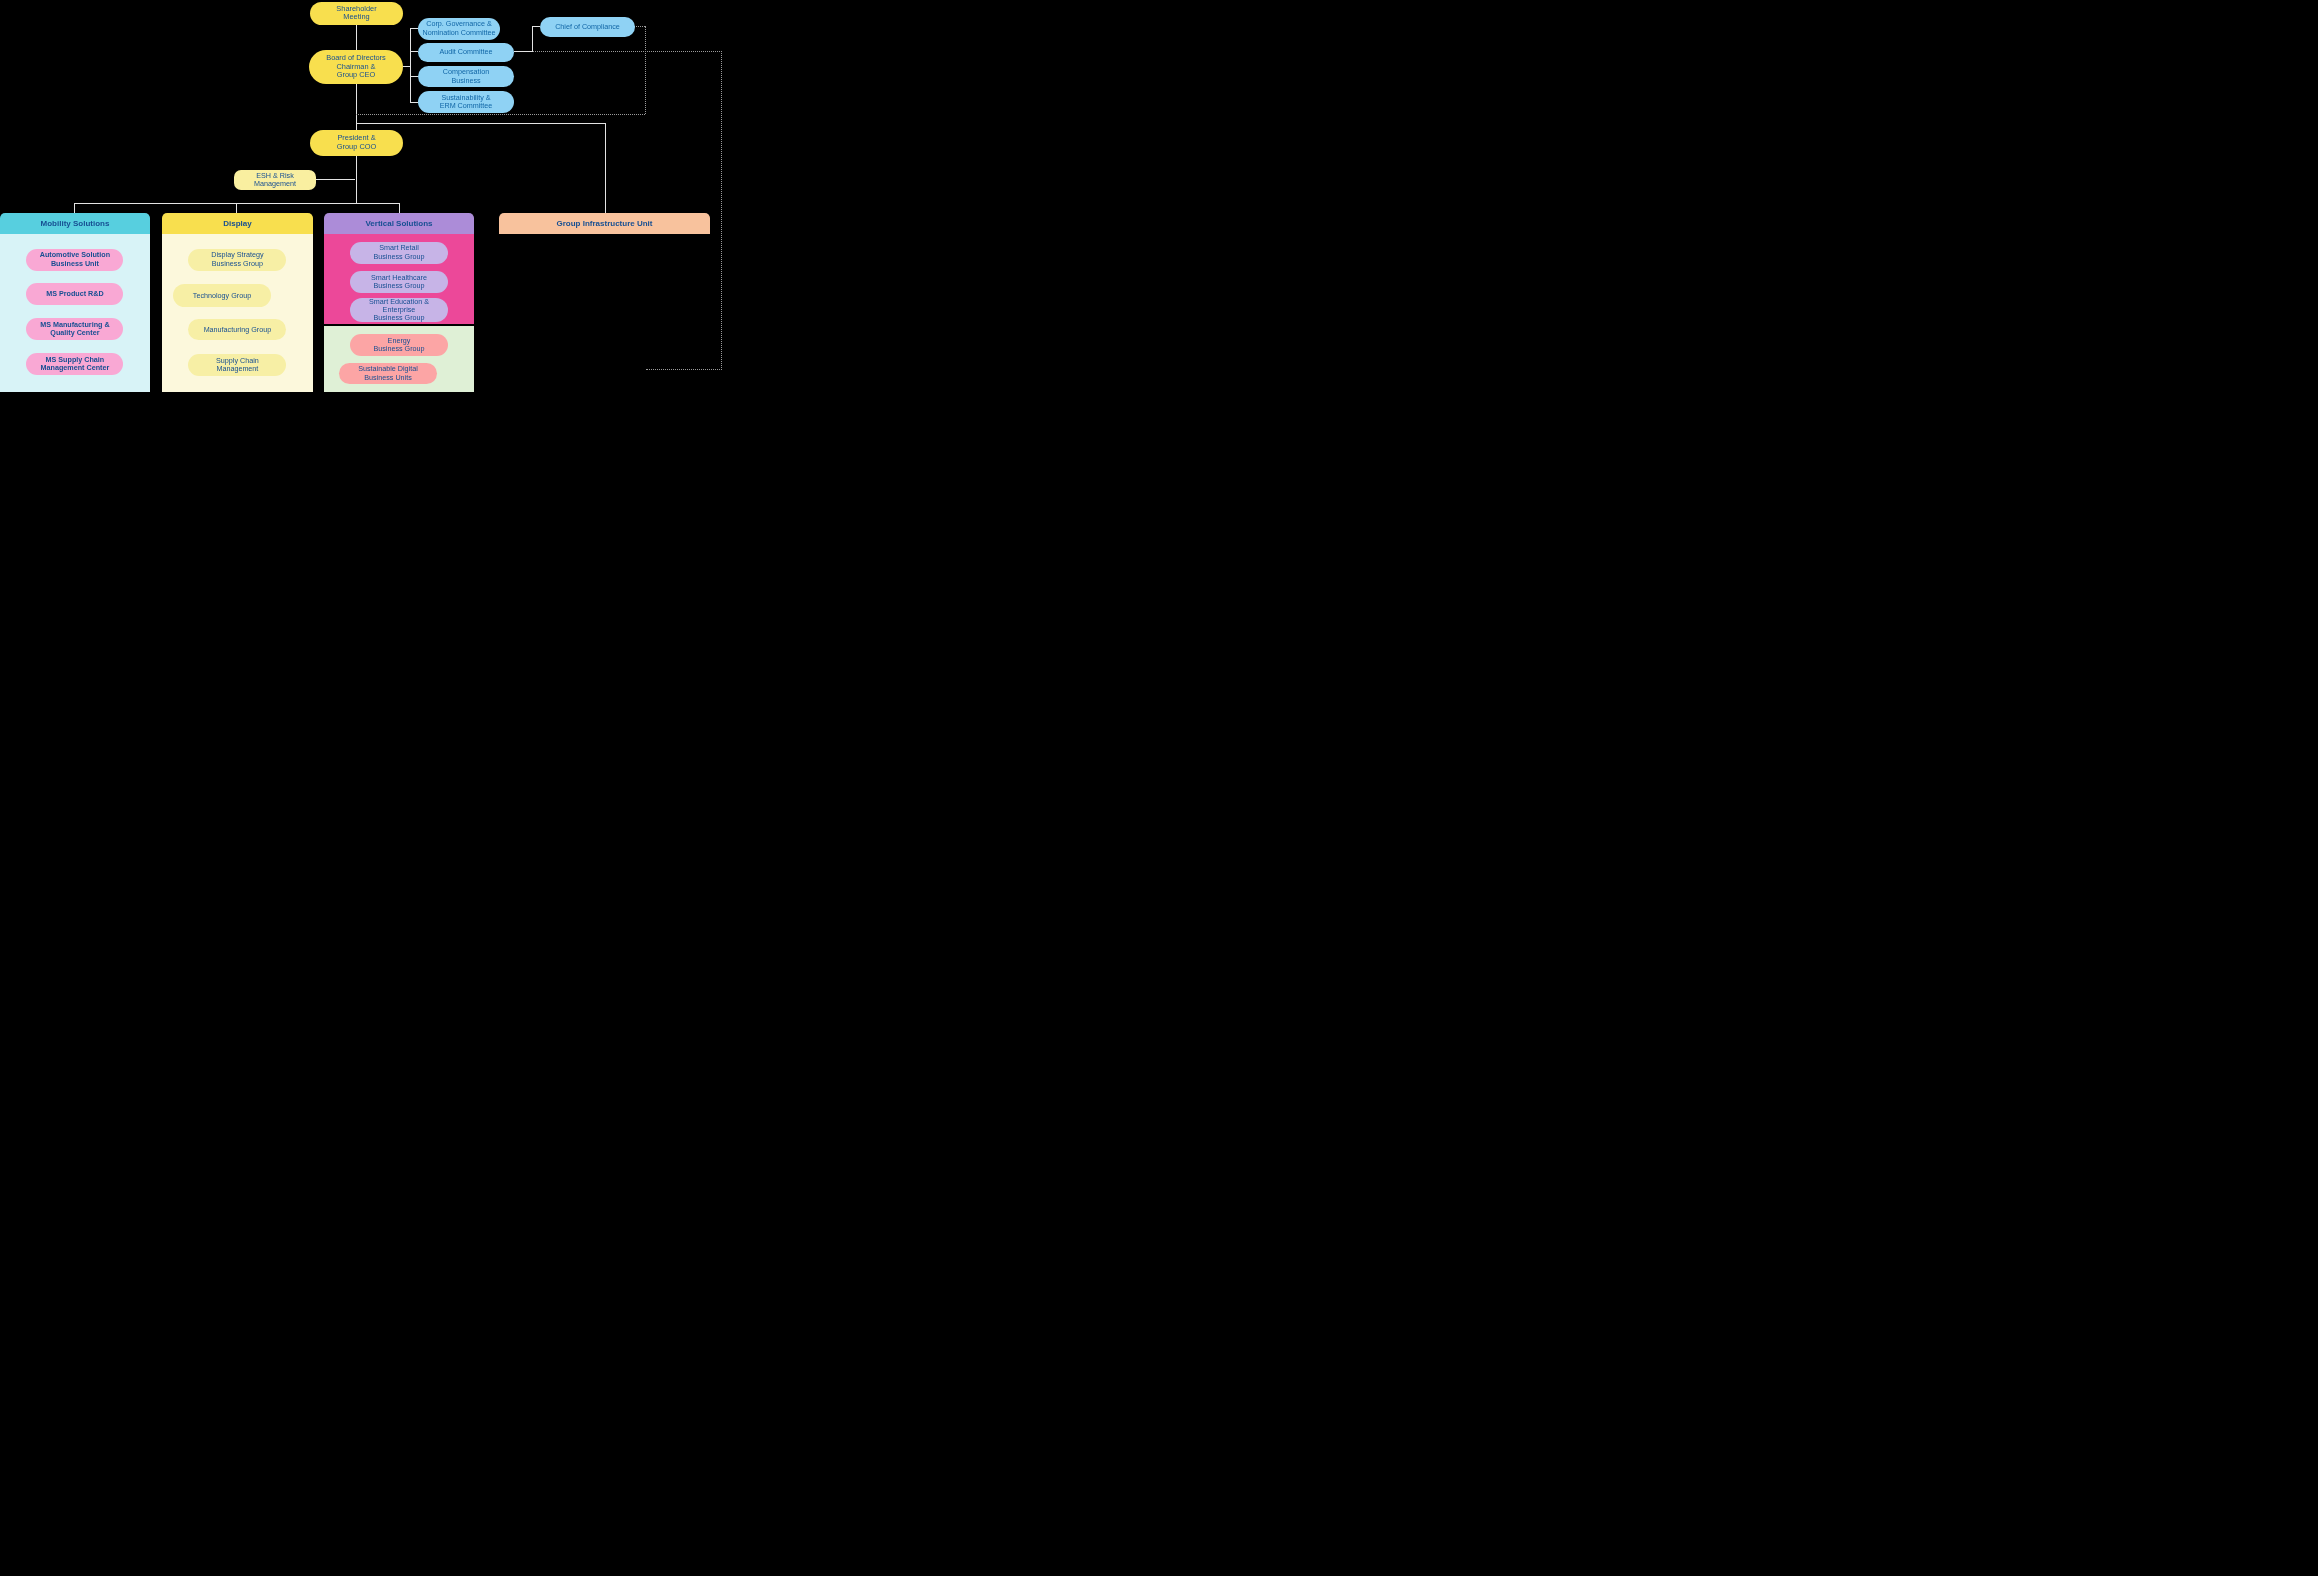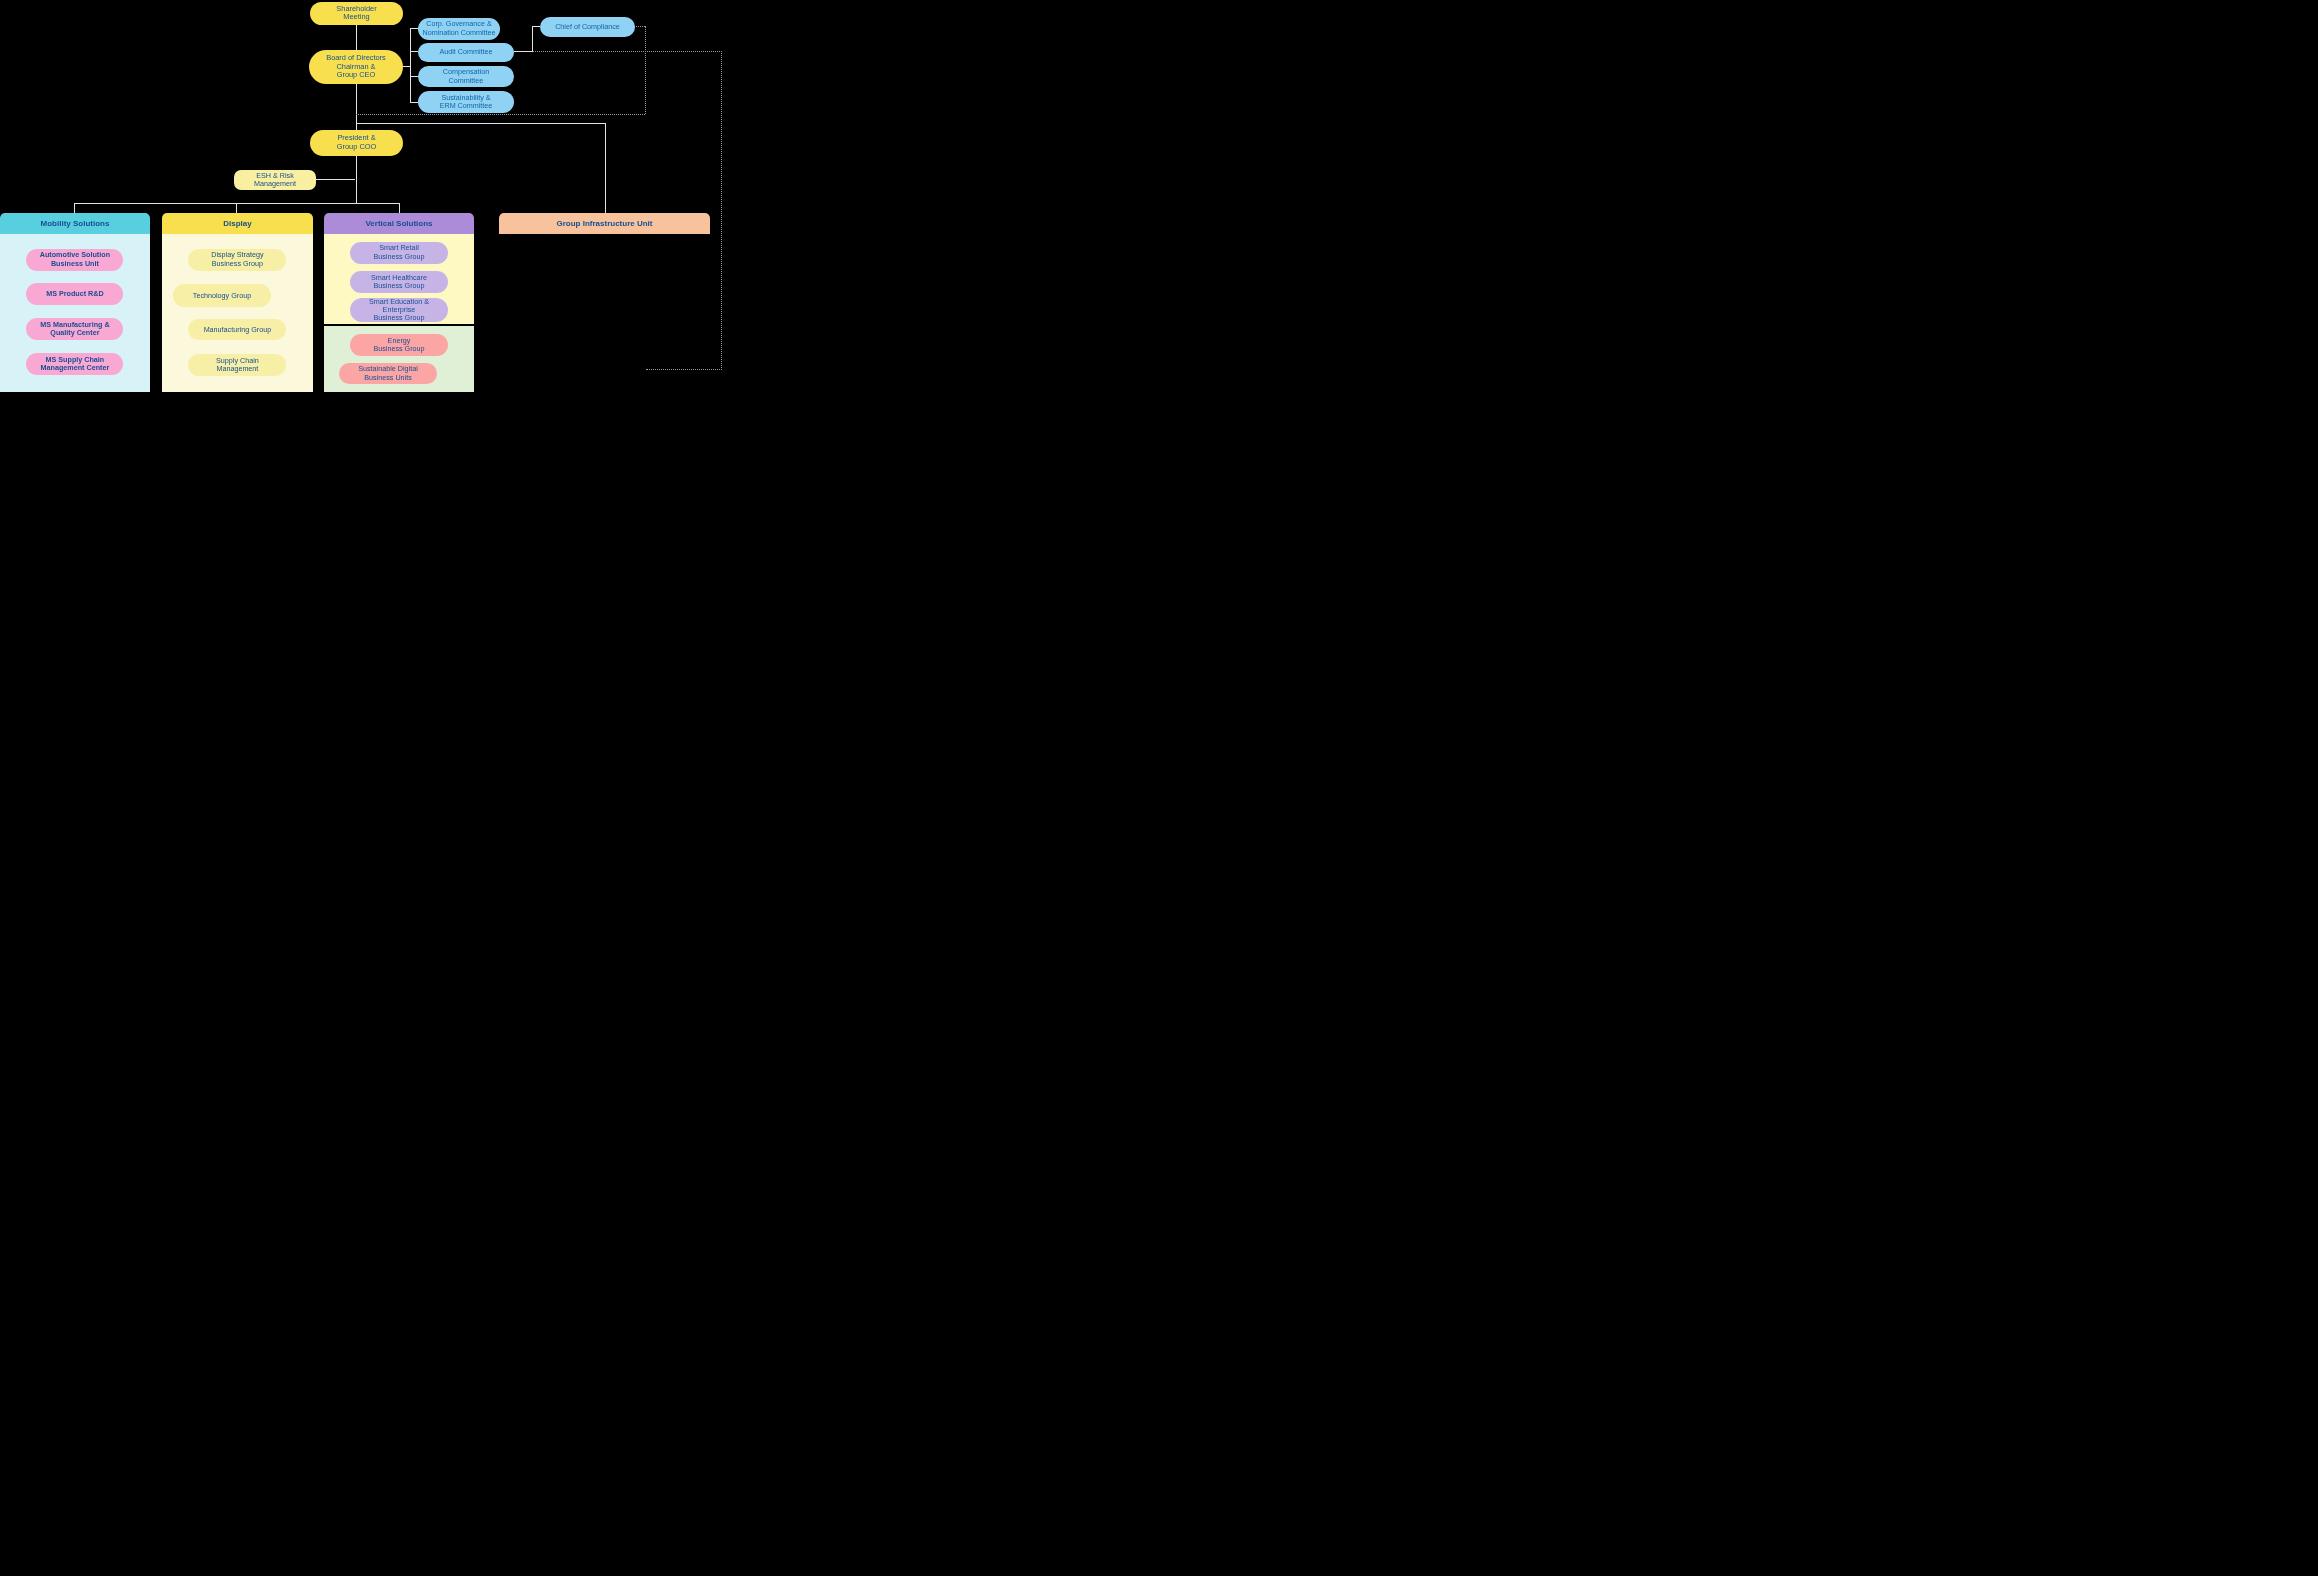--- a/index.html
+++ b/index.html
@@ -71,21 +71,21 @@
 Meeting</div>
 
   <div class="pill n-yellow" style="left:309px;top:50px;width:94px;height:34px;font-size:7.4px">Board of Directors
 Chairman &amp;
 Group CEO</div>
 
   <div class="pill n-blue" style="left:418px;top:17.6px;width:82px;height:22px">Corp. Governance &amp;
 Nomination Committee</div>
   <div class="pill n-blue" style="left:418px;top:43px;width:96px;height:19px">Audit Committee</div>
   <div class="pill n-blue" style="left:418px;top:66px;width:96px;height:21px">Compensation
-Committee</div>
+Business</div>
   <div class="pill n-blue" style="left:418px;top:91px;width:96px;height:22px">Sustainability &amp;
 ERM Committee</div>
 
   <div class="pill n-blue" style="left:540px;top:16.7px;width:95px;height:20px">Chief of Compliance</div>
 
   <div class="pill n-yellow" style="left:310px;top:130px;width:93px;height:25.5px;font-size:7.4px">President &amp;
 Group COO</div>
 
   <div class="pill n-paleyellow" style="left:234px;top:170px;width:82px;height:20.4px">ESH &amp; Risk
 Management</div>
@@ -110,21 +110,21 @@
 Business Group</div>
       <div class="pill p-yellow" style="left:11px;top:50px;width:98px;height:23px">Technology Group</div>
       <div class="pill p-yellow" style="left:26.4px;top:85px;width:98px;height:21px">Manufacturing Group</div>
       <div class="pill p-yellow" style="left:26.4px;top:120px;width:98px;height:21.3px">Supply Chain
 Management</div>
     </div>
   </div>
 
   <div class="col" style="left:324px;width:150px">
     <div class="col-head" style="background:#AC8CD8">Vertical Solutions</div>
-    <div class="sub" style="top:21.3px;height:90px;background:#fef9c3">
+    <div class="sub" style="top:21.3px;height:90px;background:#ec4899">
       <div class="pill p-purple" style="left:26px;top:7.4px;width:98px;height:22px">Smart Retail
 Business Group</div>
       <div class="pill p-purple" style="left:26px;top:37px;width:98px;height:21.3px">Smart Healthcare
 Business Group</div>
       <div class="pill p-purple" style="left:26px;top:64px;width:98px;height:24px">Smart Education &amp;
 Enterprise
 Business Group</div>
     </div>
     <div class="sub" style="top:113px;height:66px;background:#DFF0D6">
       <div class="pill p-green" style="left:26px;top:8px;width:98px;height:22px">Energy

